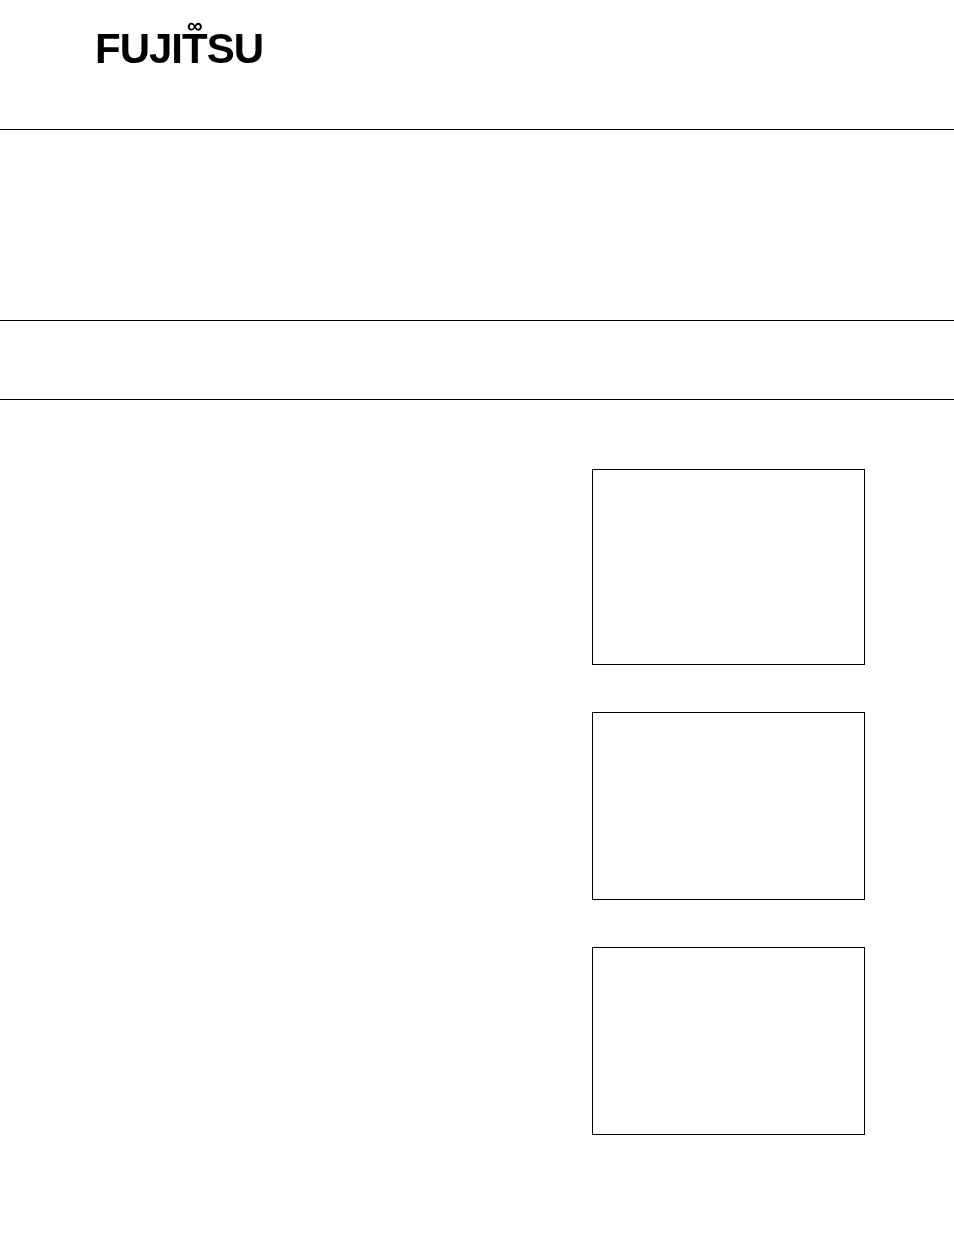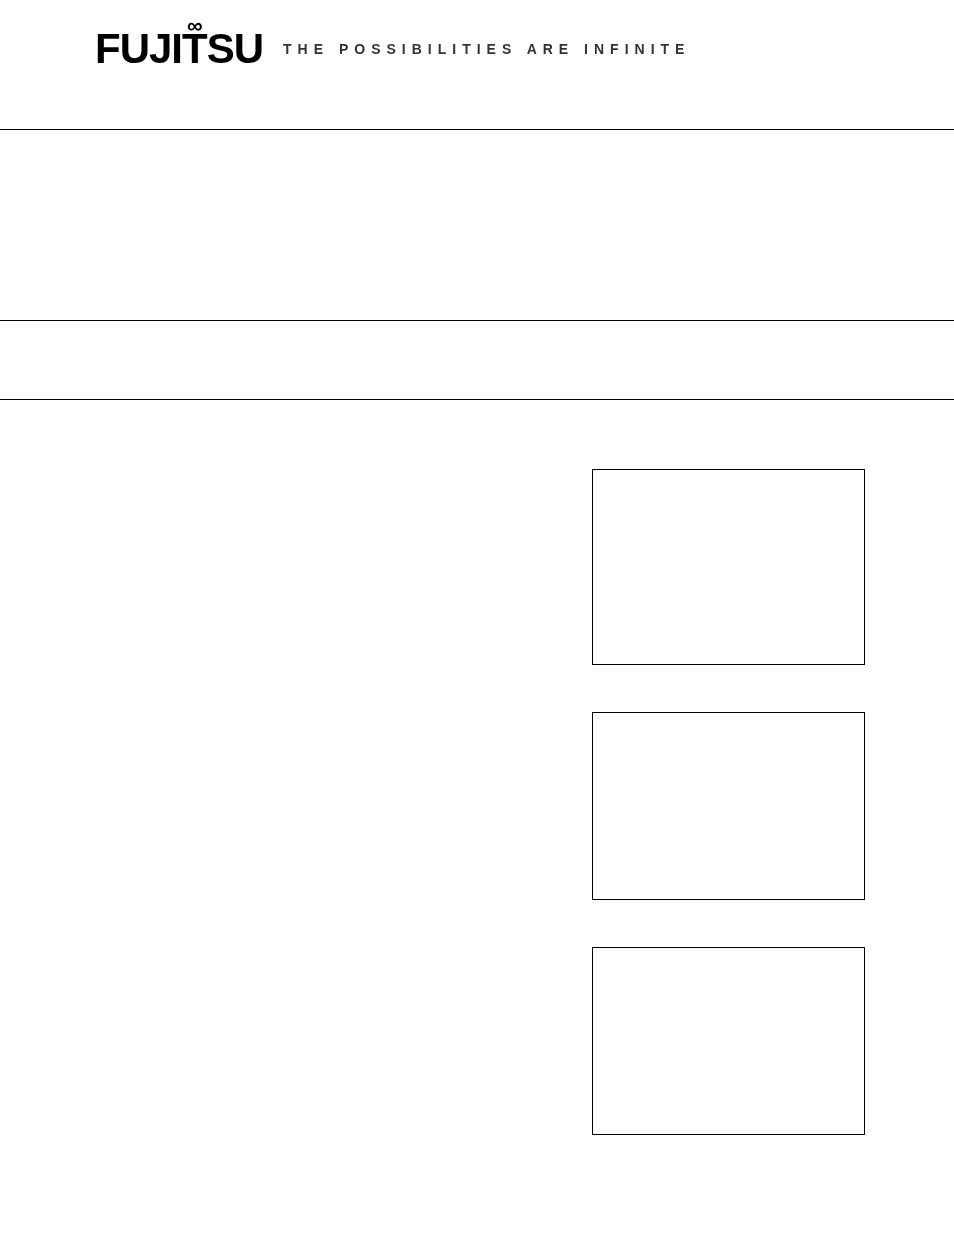--- a/index.html
+++ b/index.html
@@ -106,21 +106,20 @@
   </style>
 </head>
 <body>
 
 <div class="header">
   <div class="logo">
     <span class="logo-text">
       <span class="infinity-mark">∞</span>
     FUJITSU</span>
   </div>
-  <span class="tagline">THE POSSIBILITIES ARE INFINITE</span>
 </div>
 
 <div class="divider-1"></div>
 <div class="divider-2"></div>
 <div class="divider-3"></div>
 
 <div class="box-1"></div>
 <div class="box-2"></div>
 <div class="box-3"></div>
 

